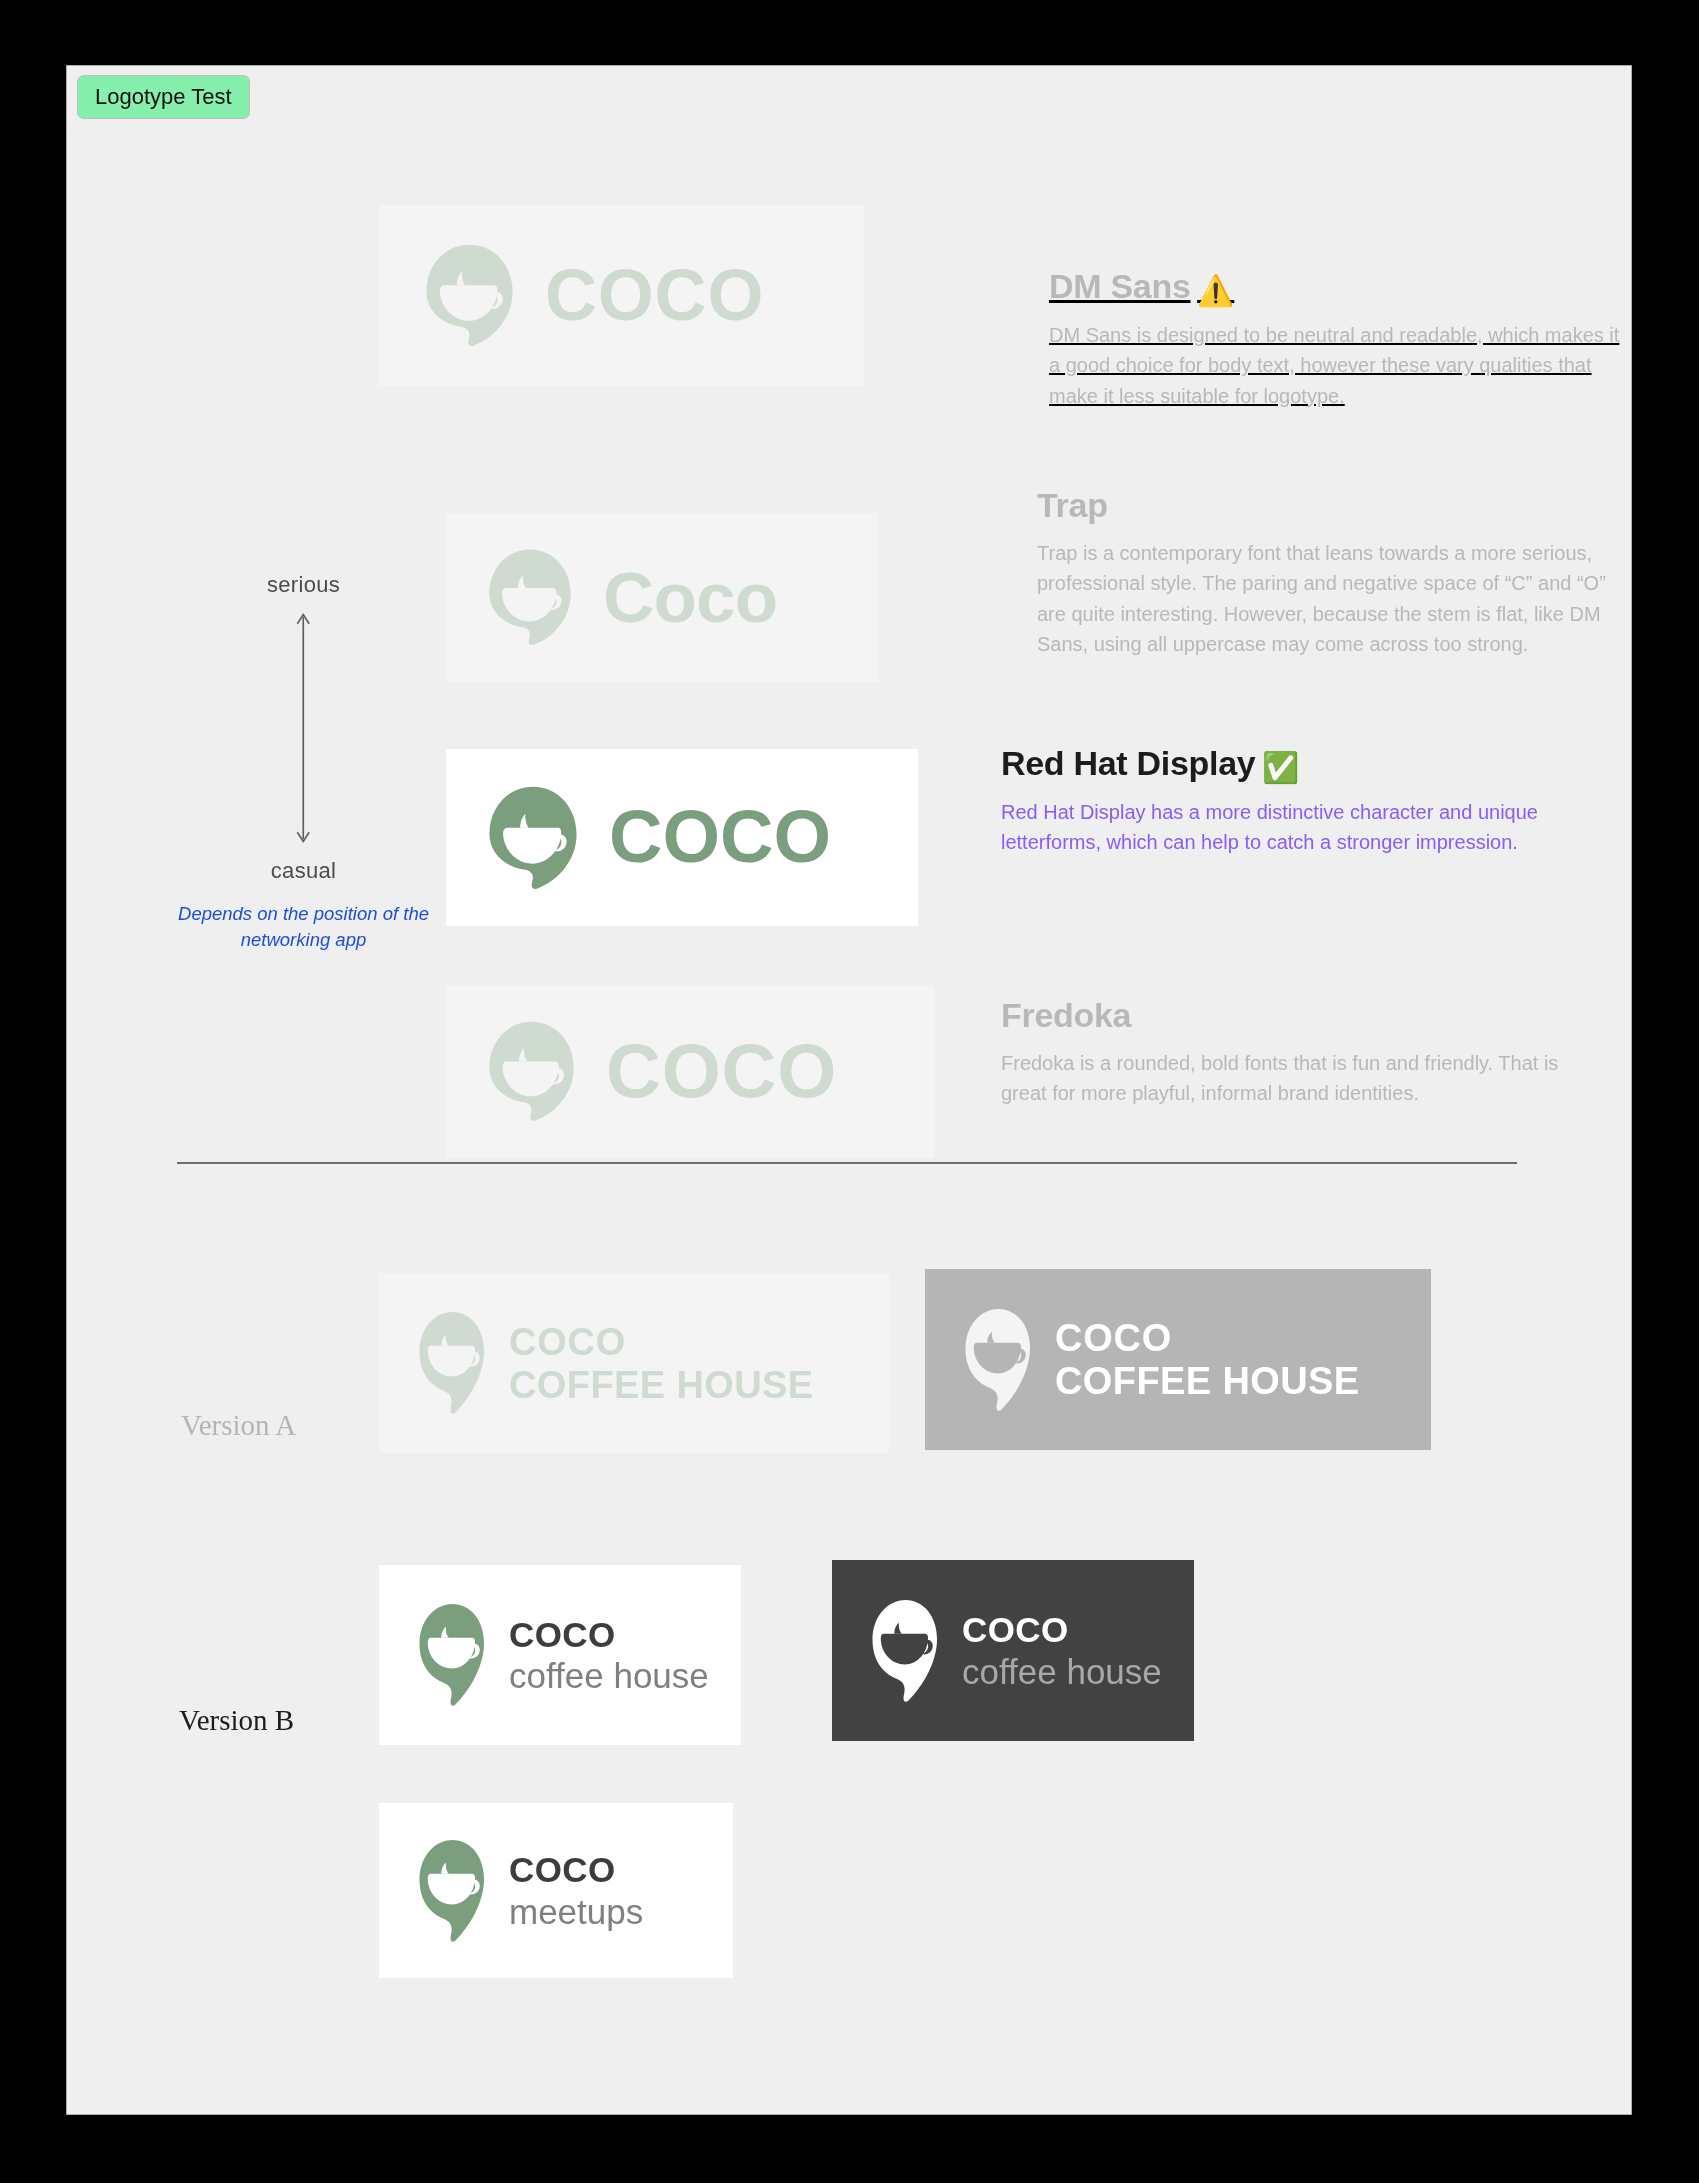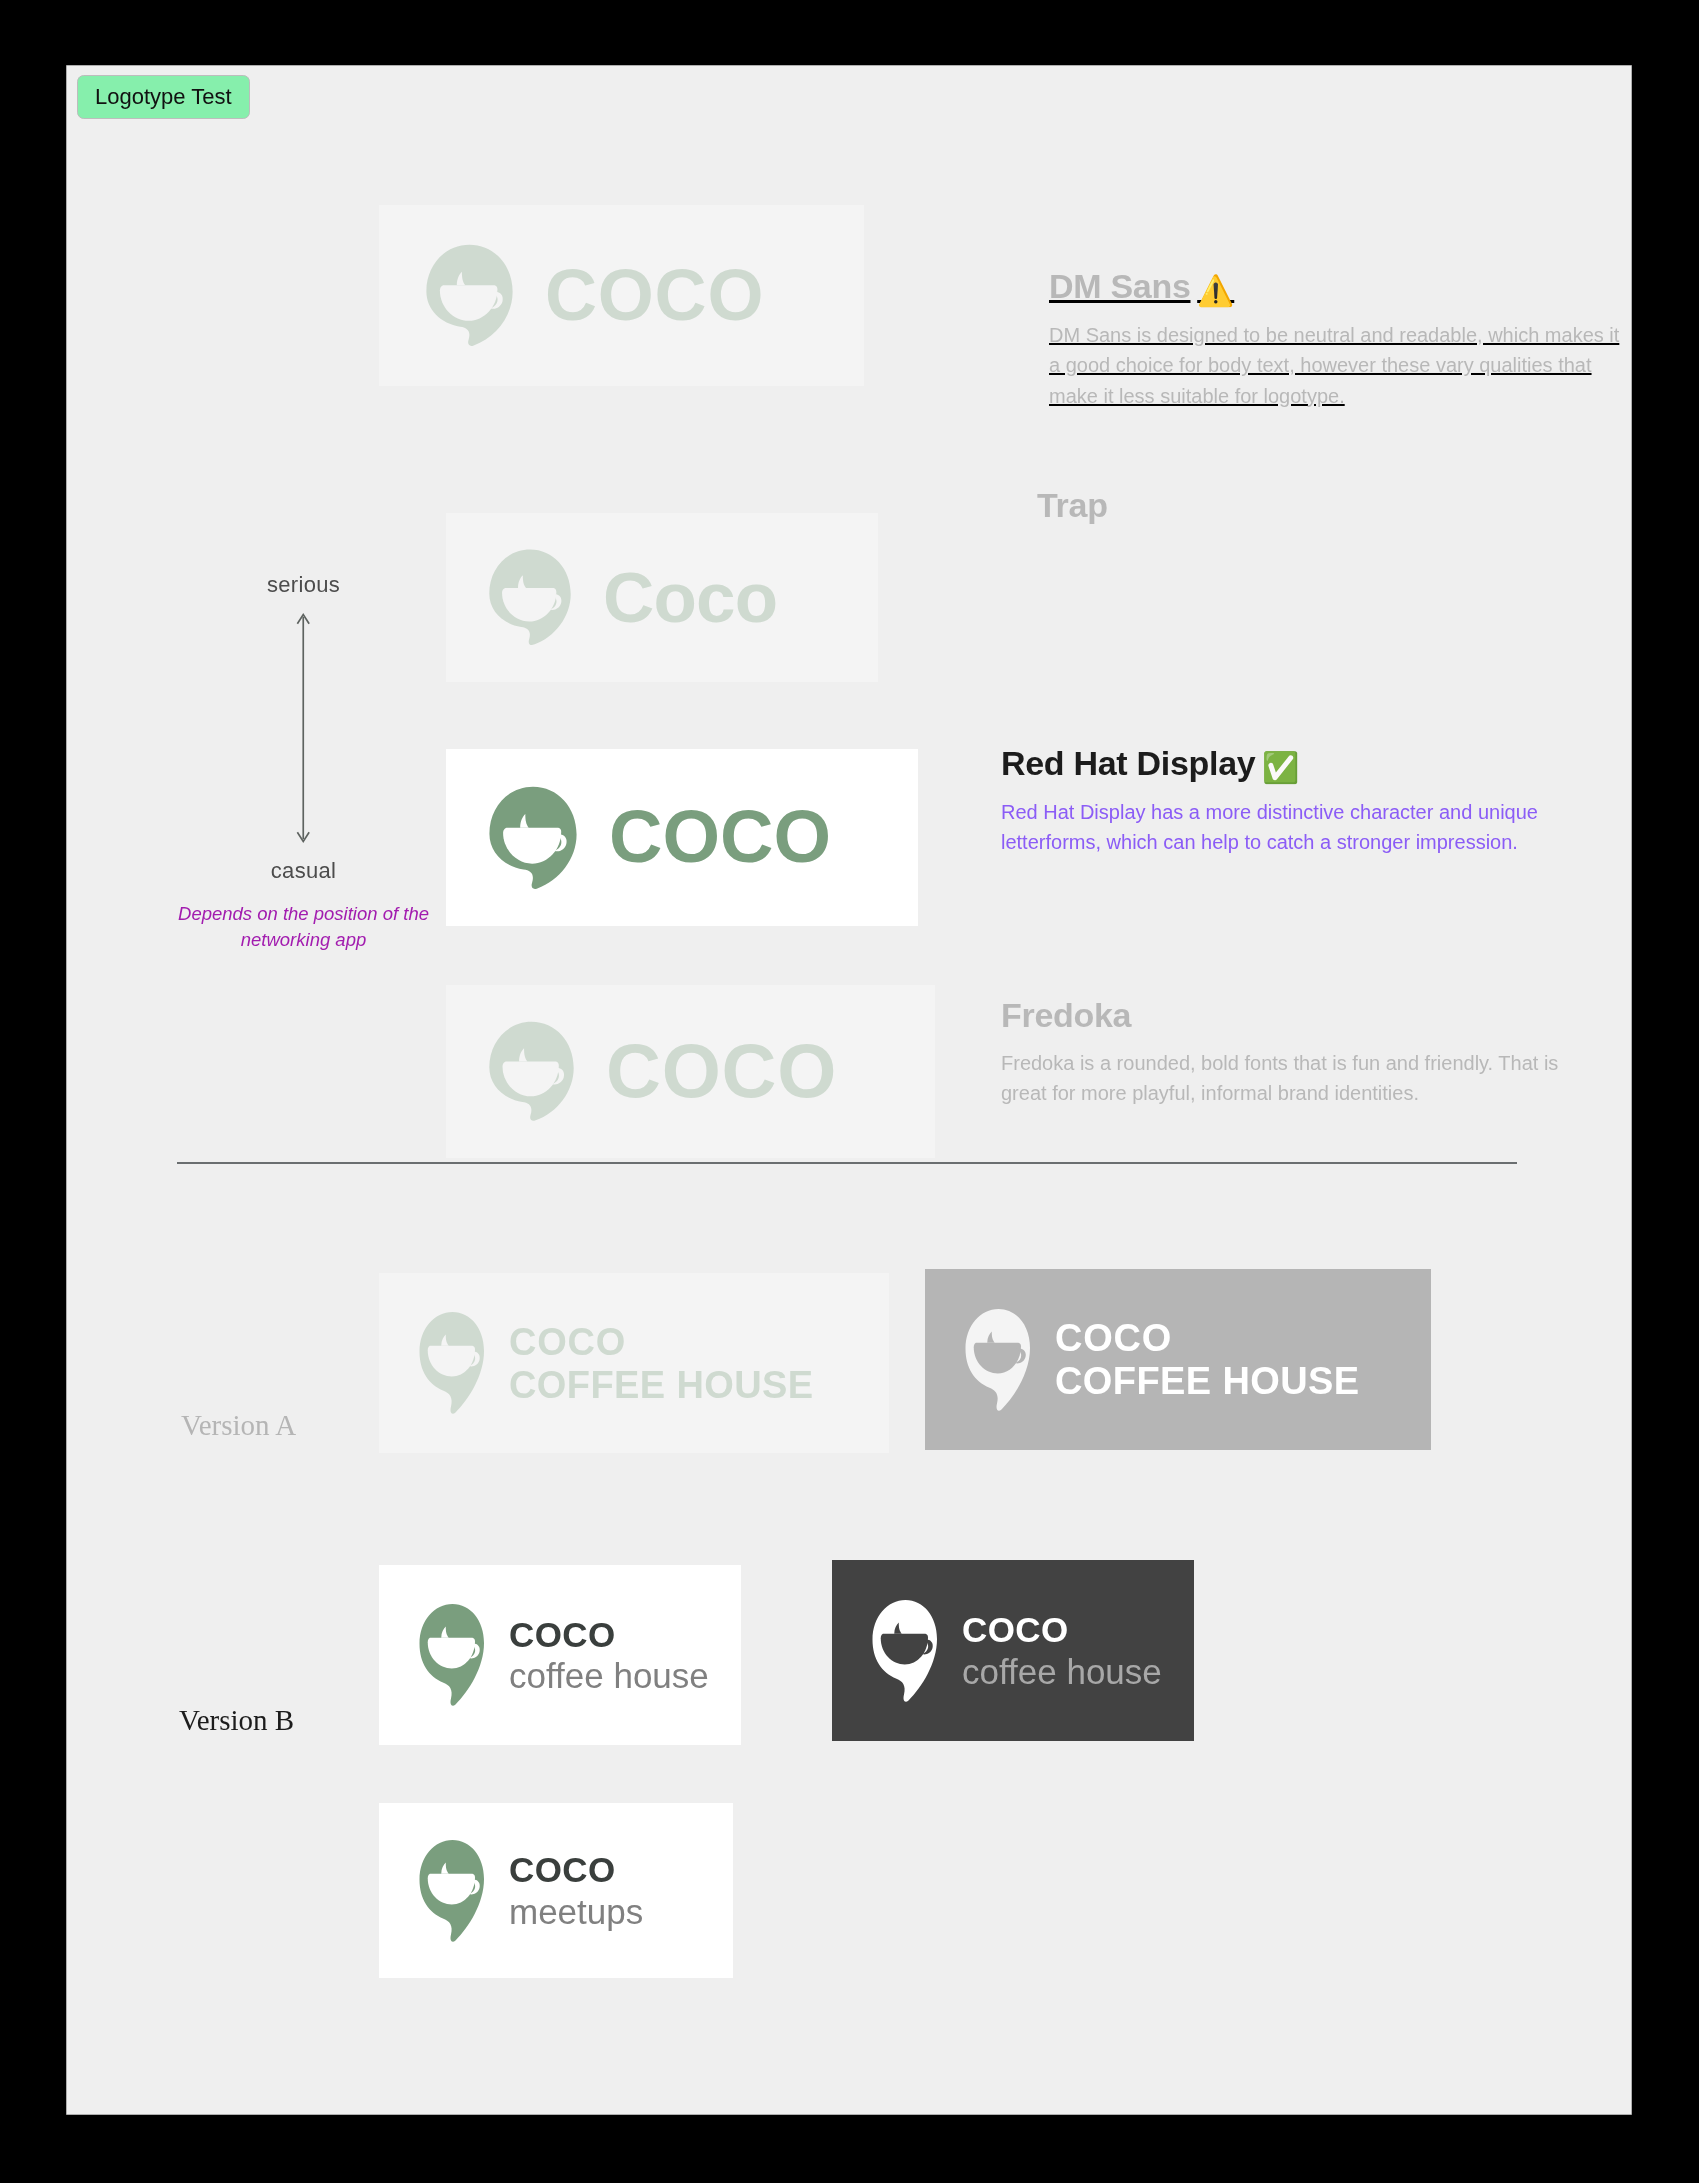--- a/index.html
+++ b/index.html
@@ -48,21 +48,21 @@
   .axis-label {
     font-size: 22px;
     color: #4C4C4C;
     letter-spacing: 0.3px;
   }
   .axis-arrow { margin: 11.8px auto; display: block; }
   .axis-note {
     margin-top: 17px;
     font-size: 18.5px;
     font-style: italic;
-    color: #a21caf;
+    color: #1d4ed8;
     line-height: 1.45;
   }
   .swatch {
     position: absolute;
     display: flex;
     align-items: center;
     box-sizing: border-box;
   }
   .lockup { display: flex; align-items: center; gap: 29px; }
   .mark { flex: 0 0 auto; display: block; }
@@ -169,20 +169,21 @@
         <path d="M82 58 C90 56 96 61 94 69 C92 76 85 79 80 77 C86 75 89 70 88 65 C87 61 85 59 82 58 Z" fill="#F4F4F4"></path>
       </svg>
       <span class="wordmark" style="font-size:71px; color:#CFDAD0; letter-spacing:-0.8px;">Coco</span>
     </div>
   </div>
 
   <div class="note muted" style="left:934px; top:421px;margin-left:36px;">
     <h2>
       <span>Trap</span>
     </h2>
+    <p>Trap is a contemporary font that leans towards a more serious, professional style. The paring and negative space of “C” and “O” are quite interesting. However, because the stem is flat, like DM Sans, using all uppercase may come across too strong.</p>
   </div>
 
   <div class="swatch" style="left:379px; top:683px; width:472px; height:177px; background:#FFFFFF; padding-left:40px;">
     <div class="lockup">
       <svg class="mark" width="94" height="106" viewBox="0 0 110 124">
         <path d="M55 2 C84 2 106 26 106 58 C106 86 86 112 60 121 C55 123 52 120 54 114 C57 104 52 100 44 99 C21 95 4 79 4 57 C4 26 26 2 55 2 Z" fill="#7A9E7E"></path>
         <path d="M24 50 L84 50 C84 50 88 50 88 55 C88 76 72 92 54 92 C36 92 20 76 20 56 C20 51 24 50 24 50 Z" fill="#FFFFFF"></path>
         <path d="M40 50 C40 42 43 37 46 34 C46 42 47 46 50 50 Z" fill="#FFFFFF"></path>
         <path d="M82 58 C90 56 96 61 94 69 C92 76 85 79 80 77 C86 75 89 70 88 65 C87 61 85 59 82 58 Z" fill="#FFFFFF"></path>
       </svg>

